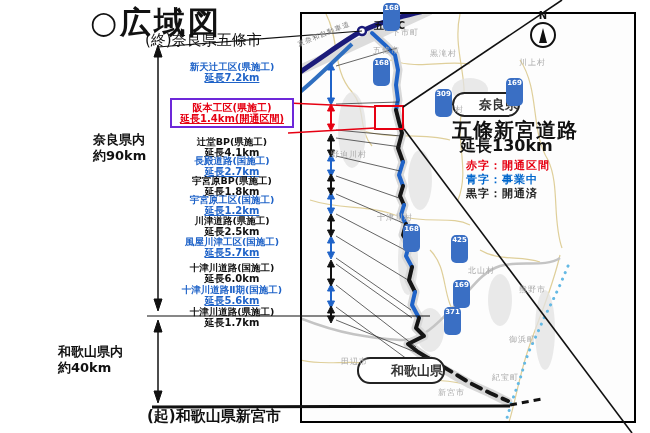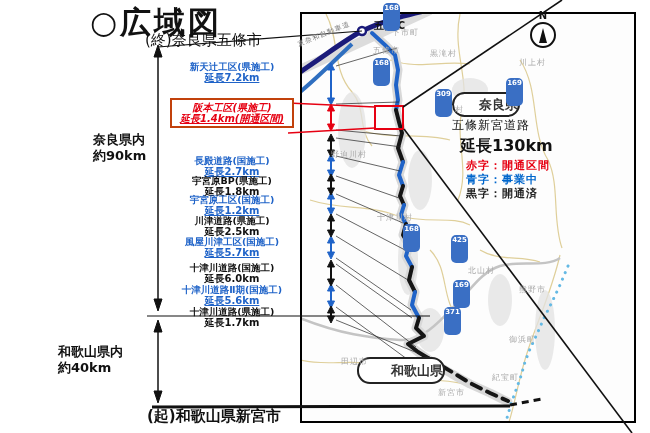--- a/index.html
+++ b/index.html
@@ -17,25 +17,25 @@
   .endpoint-bottom{left:147px;top:407px;font-size:15px;font-weight:bold;color:#111;}
   .extent{font-size:13px;font-weight:bold;color:#111;line-height:16px;}
   
   .seg{width:130px;text-align:center;line-height:11px;}
   .seg-name{font-size:9.5px;font-weight:bold;}
   .seg-len{font-size:10px;font-weight:bold;}
   .c-blue{color:#1f63c8;}
   .c-black{color:#111;}
   .c-red{color:#e60012;}
   .u{text-decoration:underline;}
-  .red-box{border:2px solid #c2410c;background:#fff;padding:2px 1px;font-style:italic;}
+  .red-box{border:2px solid #6d28d9;background:#fff;padding:2px 1px;}
   .red-box .seg-name{font-size:10px;}
   .red-box .seg-len{font-size:10px;}
   
-  .road-summary-name{left:452px;top:117px;font-size:12px;font-weight:normal;color:#111;letter-spacing:1px;}
+  .road-summary-name{left:452px;top:117px;font-size:20px;font-weight:bold;color:#111;letter-spacing:1px;}
   .road-summary-len{left:460px;top:136px;font-size:16px;font-weight:bold;color:#111;}
   .legend-line{font-size:11px;font-weight:bold;letter-spacing:1px;}
   .lg-red{color:#e60012;}
   .lg-blue{color:#0066cc;}
   .lg-black{color:#222;}
   .pref-box{border:2px solid #222;border-radius:13px;background:#fff;color:#333;
             font-weight:bold;text-align:right;}
   .place{font-size:8px;color:#a9a9a9;letter-spacing:1px;white-space:nowrap;}
   .shield{width:17px;height:28px;background:#3a6fc4;border-radius:5px;color:#fff;
           font-size:7px;font-weight:bold;text-align:center;line-height:11px;}
@@ -219,20 +219,22 @@
 
   <div class="abs seg" style="left:167px;top:61px">
     <div class="seg-name c-blue">新天辻工区(県施工)</div>
     <div class="seg-len c-blue u">延長7.2km</div>
   </div>
   <div class="abs seg red-box" style="left:170px;top:98px;width:118px">
     <div class="seg-name c-red">阪本工区(県施工)</div>
     <div class="seg-len c-red u">延長1.4km(開通区間)</div>
   </div>
   <div class="abs seg" style="left:167px;top:136px">
+    <div class="seg-name c-black">辻堂BP(県施工)</div>
+    <div class="seg-len c-black">延長4.1km</div>
   </div>
   <div class="abs seg" style="left:167px;top:155px">
     <div class="seg-name c-blue">長殿道路(国施工)</div>
     <div class="seg-len c-blue u">延長2.7km</div>
   </div>
   <div class="abs seg" style="left:167px;top:175px">
     <div class="seg-name c-black">宇宮原BP(県施工)</div>
     <div class="seg-len c-black">延長1.8km</div>
   </div>
   <div class="abs seg" style="left:167px;top:194px">

